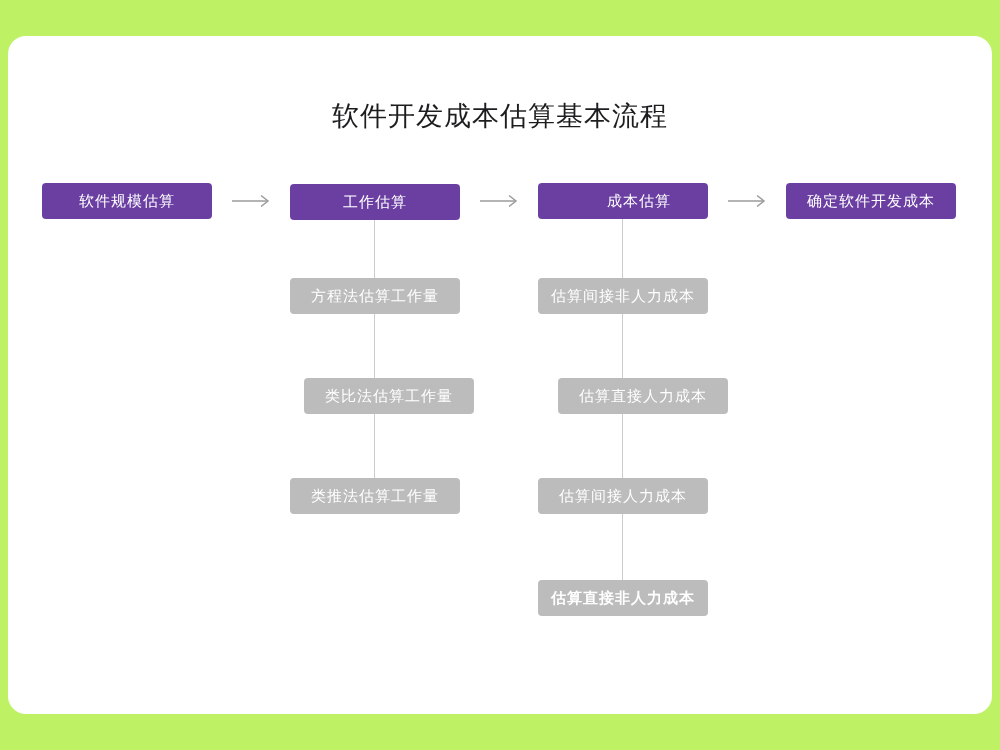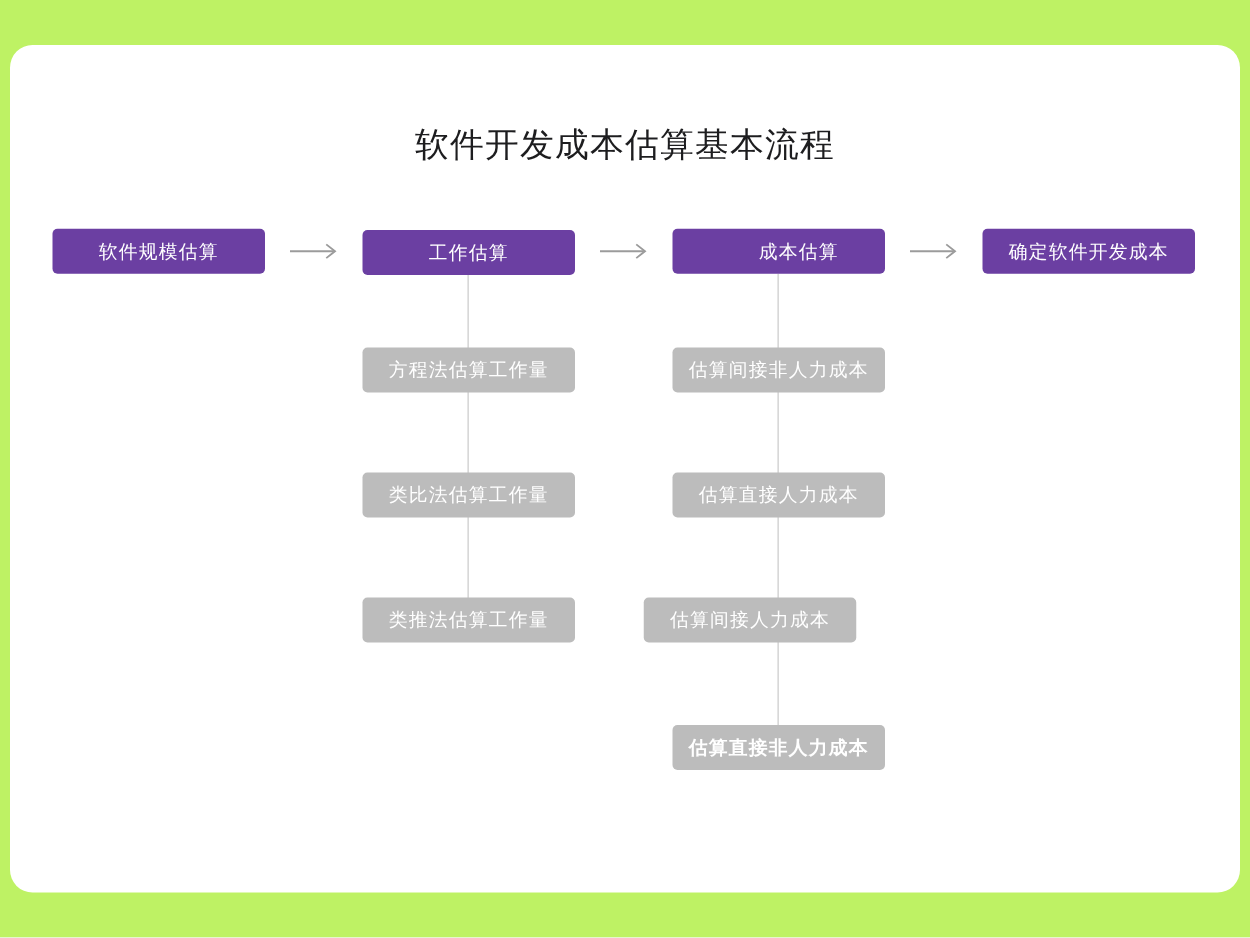--- a/index.html
+++ b/index.html
@@ -85,28 +85,28 @@
     .step-2 { left: 538px; top: 183px; padding-left: 32px; }
     .step-3 { left: 786px; top: 183px; }
 
     .arrow-0 { left: 229px; }
     .arrow-1 { left: 477px; }
     .arrow-2 { left: 725px; }
 
     
     .vline-work { left: 374px; top: 219px; height: 278px; }
     .work-0 { left: 290px; top: 278px; }
-    .work-1 { left: 290px; top: 378px; }
+    .work-1 { left: 304px; top: 378px; }
     .work-2 { left: 290px; top: 478px; }
 
     
     .vline-cost { left: 622px; top: 219px; height: 380px; }
     .cost-0 { left: 538px; top: 278px; }
-    .cost-1 { left: 538px; top: 378px; }
-    .cost-2 { left: 515px; top: 478px; }
+    .cost-1 { left: 558px; top: 378px; }
+    .cost-2 { left: 538px; top: 478px; }
     .cost-3 { left: 538px; top: 580px; font-weight: bold; }
   </style>
 </head>
 <body>
 
 <div class="stage">
 
   <div class="card"></div>
 
   <div class="diagram-title">软件开发成本估算基本流程</div>

